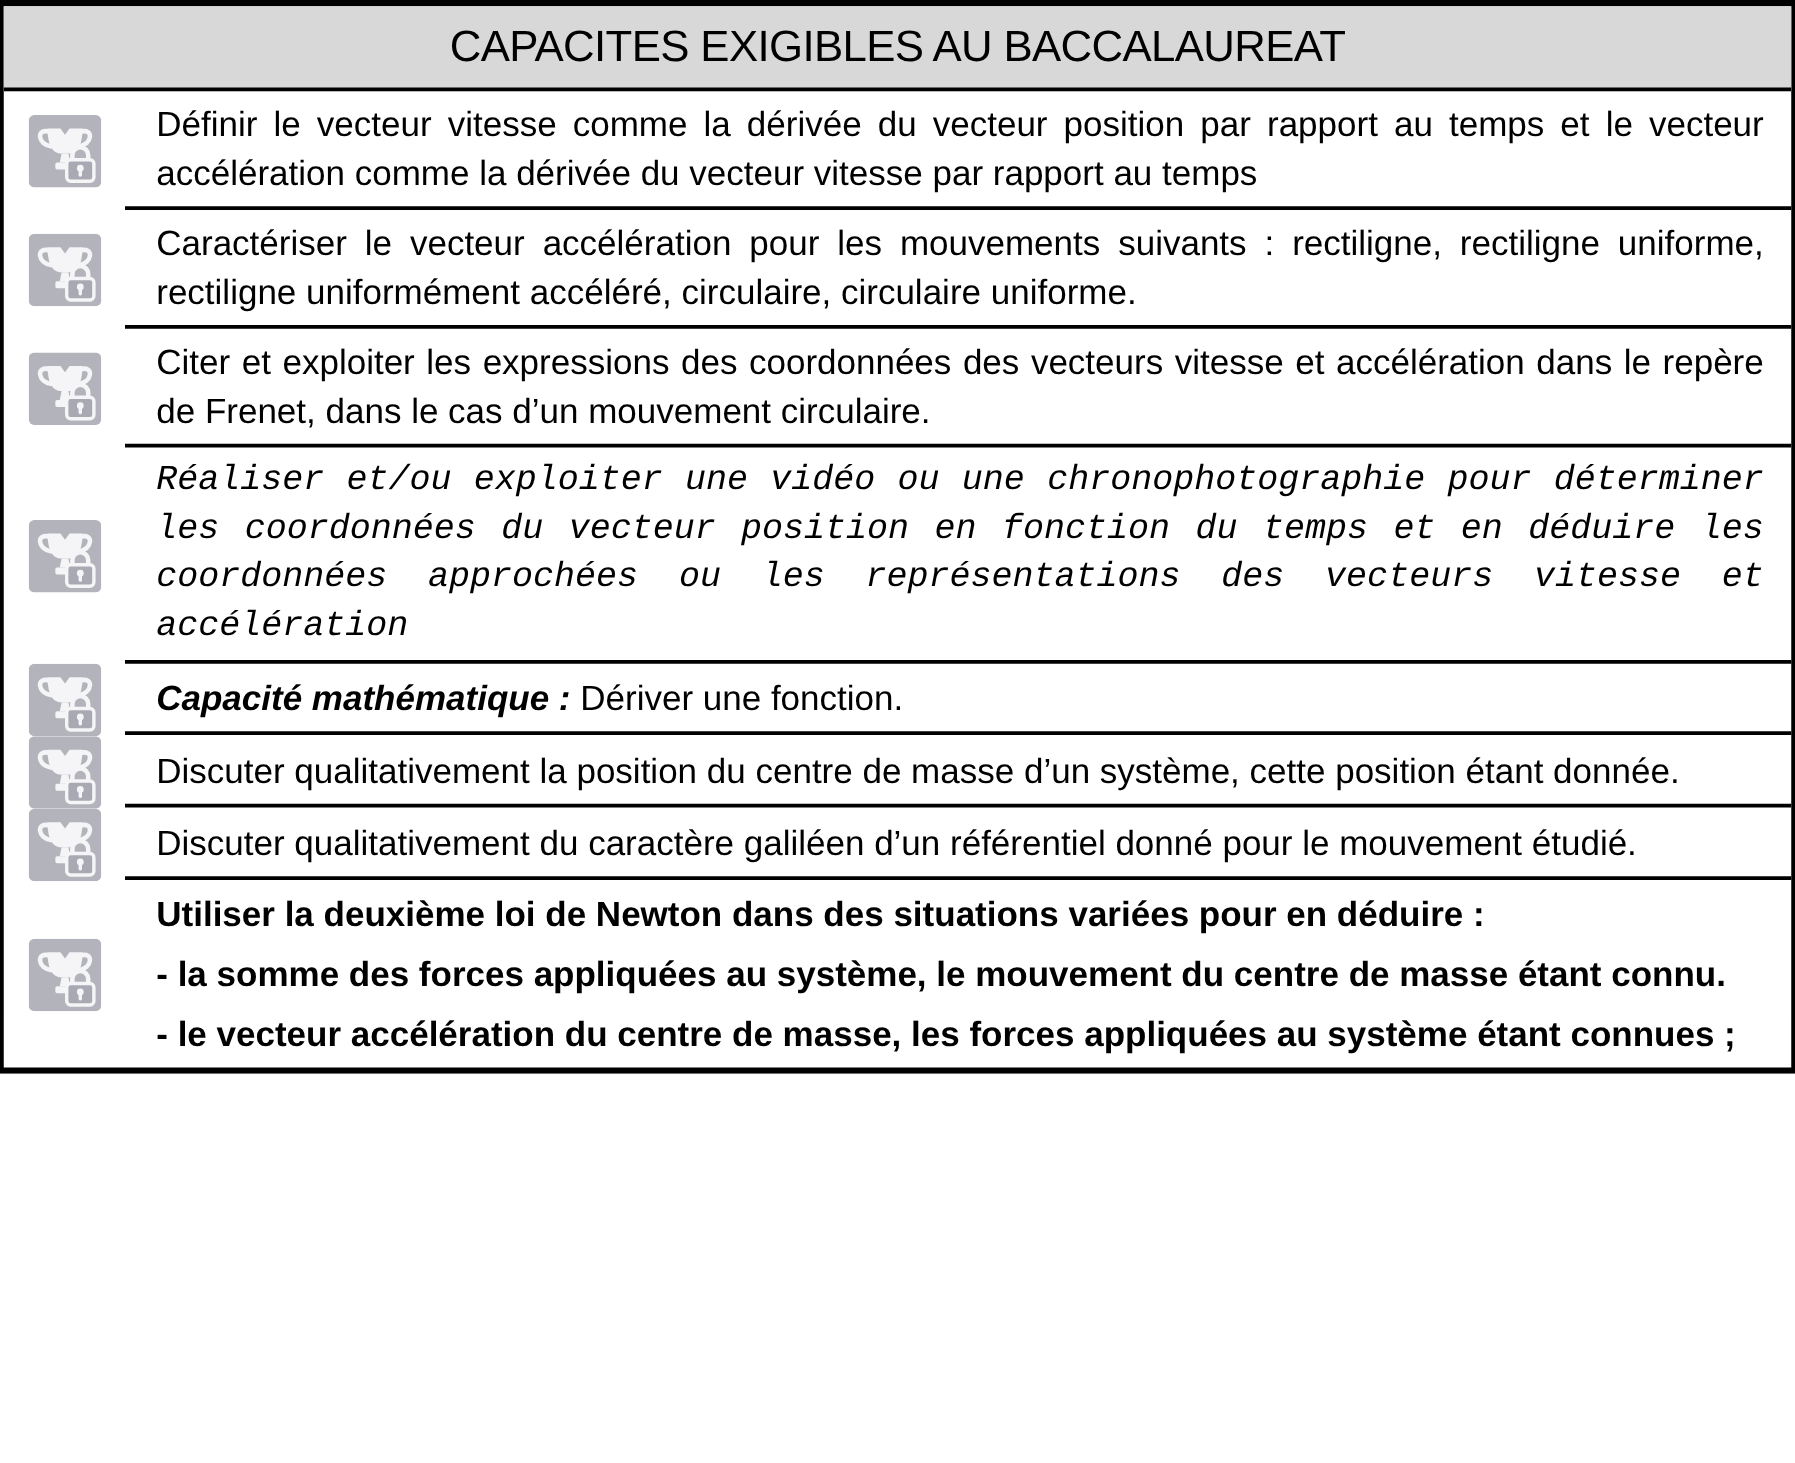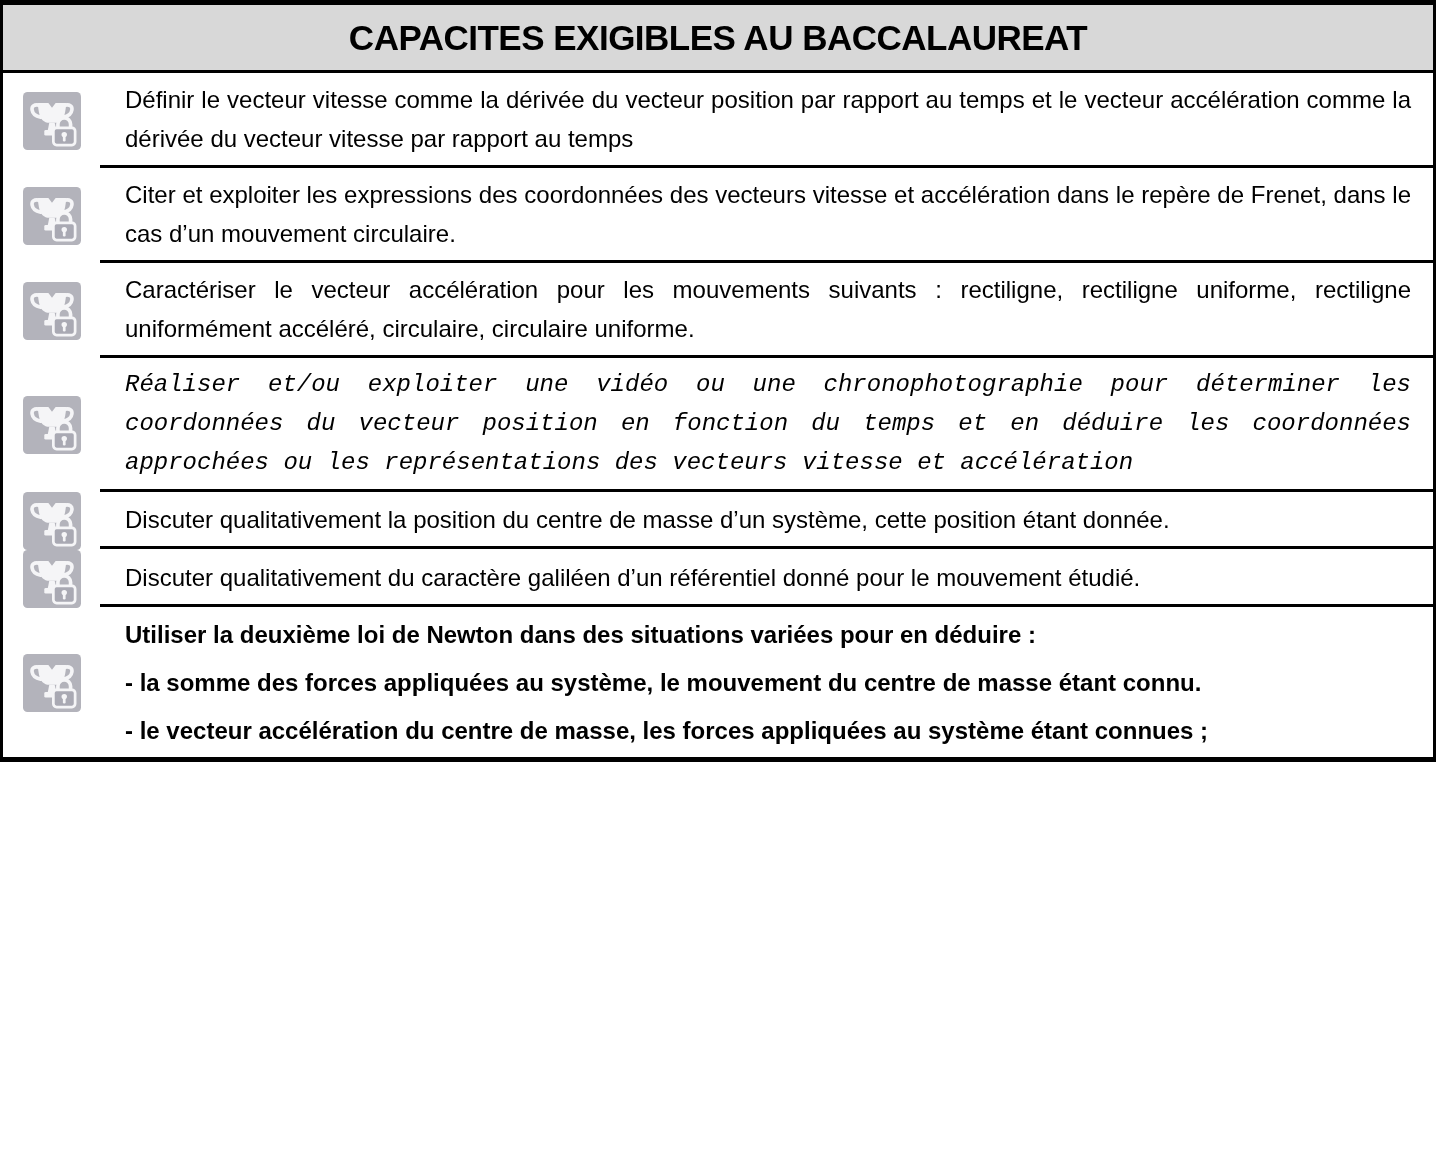--- a/index.html
+++ b/index.html
@@ -19,42 +19,42 @@
   .header {
     height: 68px;
     background: #d8d8d8;
     border-bottom: 3px solid #000;
     display: flex;
     align-items: center;
     justify-content: center;
   }
   .title {
     font-size: 35px;
-    font-weight: bold;
+    font-weight: normal;
     letter-spacing: -0.5px;
     text-align: right;
   }
   .row {
     display: flex;
     align-items: center;
   }
   .icon-cell {
     flex: 0 0 97px;
     width: 97px;
     display: flex;
     align-items: center;
     justify-content: center;
   }
   .badge { display: block; }
   .text-cell {
     flex: 1 1 auto;
     min-width: 0;
     border-bottom: 3px solid #000;
     padding: 7px 22px 7px 25px;
-    font-size: 24px;
+    font-size: 28px;
     line-height: 39px;
   }
   .row:last-child .text-cell { border-bottom: none; font-weight: bold; }
   .para { text-align: justify; }
   .para + .para { margin-top: 9px; }
   .italic .para { font-style: italic; font-family: Liberation Mono, monospace; }
   .lead { font-weight: bold; font-style: italic; }
   .lead:empty { display: none; }
 </style>
 </head>
@@ -95,47 +95,57 @@
   </div>
 
 
   <div class="row">
     <div class="icon-cell">
       <svg class="badge" width="58" height="58" viewBox="0 0 64 64">
           <use href="#locked-trophy"></use>
         </svg>
     </div>
     <div class="text-cell">
-      <p class="para"><span>Citer et exploiter les expressions des coordonnées des vecteurs vitesse et accélération dans le repère de Frenet, dans le cas d’un mouvement circulaire.</span></p>
+      <p class="para"><span>Caractériser le vecteur accélération pour les mouvements suivants : rectiligne, rectiligne uniforme, rectiligne uniformément accéléré, circulaire, circulaire uniforme.</span></p>
     </div>
   </div>
 
   <div class="row">
     <div class="icon-cell">
       <svg class="badge" width="58" height="58" viewBox="0 0 64 64">
           <use href="#locked-trophy"></use>
         </svg>
     </div>
     <div class="text-cell">
-      <p class="para"><span>Caractériser le vecteur accélération pour les mouvements suivants : rectiligne, rectiligne uniforme, rectiligne uniformément accéléré, circulaire, circulaire uniforme.</span></p>
+      <p class="para"><span>Citer et exploiter les expressions des coordonnées des vecteurs vitesse et accélération dans le repère de Frenet, dans le cas d’un mouvement circulaire.</span></p>
     </div>
   </div>
 
   <div class="row">
     <div class="icon-cell">
       <svg class="badge" width="58" height="58" viewBox="0 0 64 64">
           <use href="#locked-trophy"></use>
         </svg>
     </div>
     <div class="text-cell italic">
       <p class="para"><span>Réaliser et/ou exploiter une vidéo ou une chronophotographie pour déterminer les coordonnées du vecteur position en fonction du temps et en déduire les coordonnées approchées ou les représentations des vecteurs vitesse et accélération</span></p>
     </div>
   </div>
 
 
+  <div class="row">
+    <div class="icon-cell">
+      <svg class="badge" width="58" height="58" viewBox="0 0 64 64">
+          <use href="#locked-trophy"></use>
+        </svg>
+    </div>
+    <div class="text-cell">
+      <p class="para"><span class="lead">Capacité mathématique : </span><span>Dériver une fonction.</span></p>
+    </div>
+  </div>
 
   <div class="row">
     <div class="icon-cell">
       <svg class="badge" width="58" height="58" viewBox="0 0 64 64">
           <use href="#locked-trophy"></use>
         </svg>
     </div>
     <div class="text-cell">
       <p class="para"><span>Discuter qualitativement la position du centre de masse d’un système, cette position étant donnée.</span></p>
     </div>

